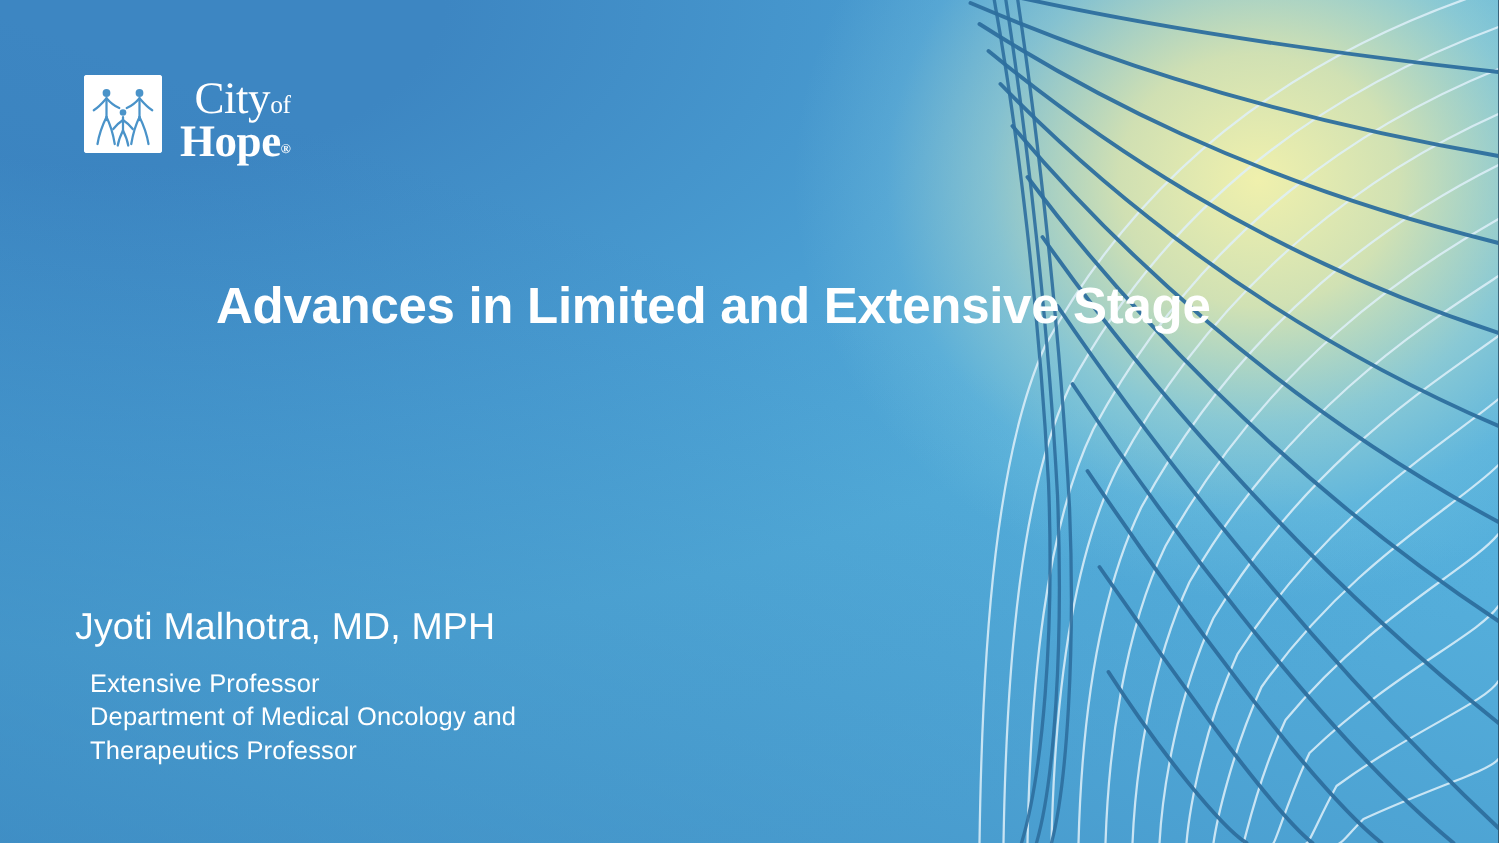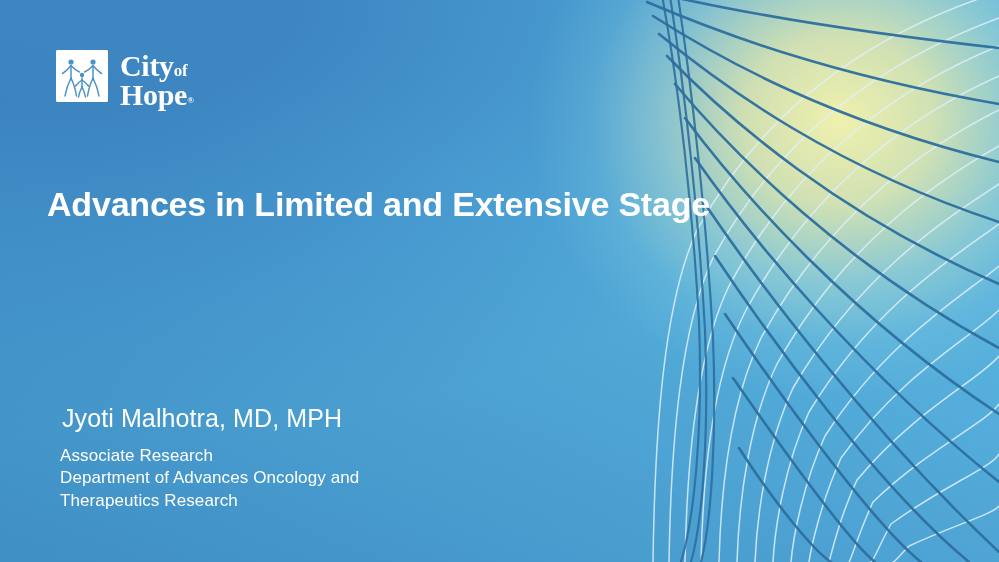--- a/index.html
+++ b/index.html
@@ -73,23 +73,24 @@
   }
   .logo-word {
     position: relative;
     color: #ffffff;
     font-family: "Liberation Serif", "DejaVu Serif", serif;
     line-height: 0.98;
     padding-top: 1px;
   }
   .logo-line1 {
     font-size: 30px;
-    font-weight: 700;
+    font-weight: 400;
     letter-spacing: -0.3px;
     white-space: nowrap;
+    text-align: right;
   }
   .logo-of {
     font-size: 17px;
     letter-spacing: -0.2px;
   }
   .logo-line2 {
     font-size: 30px;
     font-weight: 700;
     letter-spacing: -0.3px;
     white-space: nowrap;
@@ -104,27 +105,28 @@
   .title {
     position: absolute;
     left: 47px;
     top: 160px;
     width: 760px;
     color: #ffffff;
     font-size: 34px;
     font-weight: bold;
     line-height: 1.26;
     letter-spacing: -0.2px;
+    text-align: right;
   }
   .title-line { display: block; white-space: nowrap; }
 
   
   .presenter-name {
     position: absolute;
-    left: 62px;
+    left: 50px;
     top: 404px;
     color: #ffffff;
     font-size: 25px;
     font-weight: 400;
     letter-spacing: 0.1px;
     white-space: nowrap;
   }
   .affiliation {
     position: absolute;
     left: 60px;
@@ -235,18 +237,18 @@
     </div>
   </div>
 
   <h1 class="title">
     <span class="title-line">Advances in Limited and Extensive Stage</span>
   </h1>
 
   <div class="presenter-name">Jyoti Malhotra, MD, MPH</div>
 
   <div class="affiliation">
-    <span class="affil-line">Associate Research</span>
-    <span class="affil-line">Department of Advances Oncology and</span>
-    <span class="affil-line">Therapeutics Research</span>
+    <span class="affil-line">Extensive Professor</span>
+    <span class="affil-line">Department of Medical Oncology and</span>
+    <span class="affil-line">Therapeutics Professor</span>
   </div>
 
 </div>
 
 </body></html>

